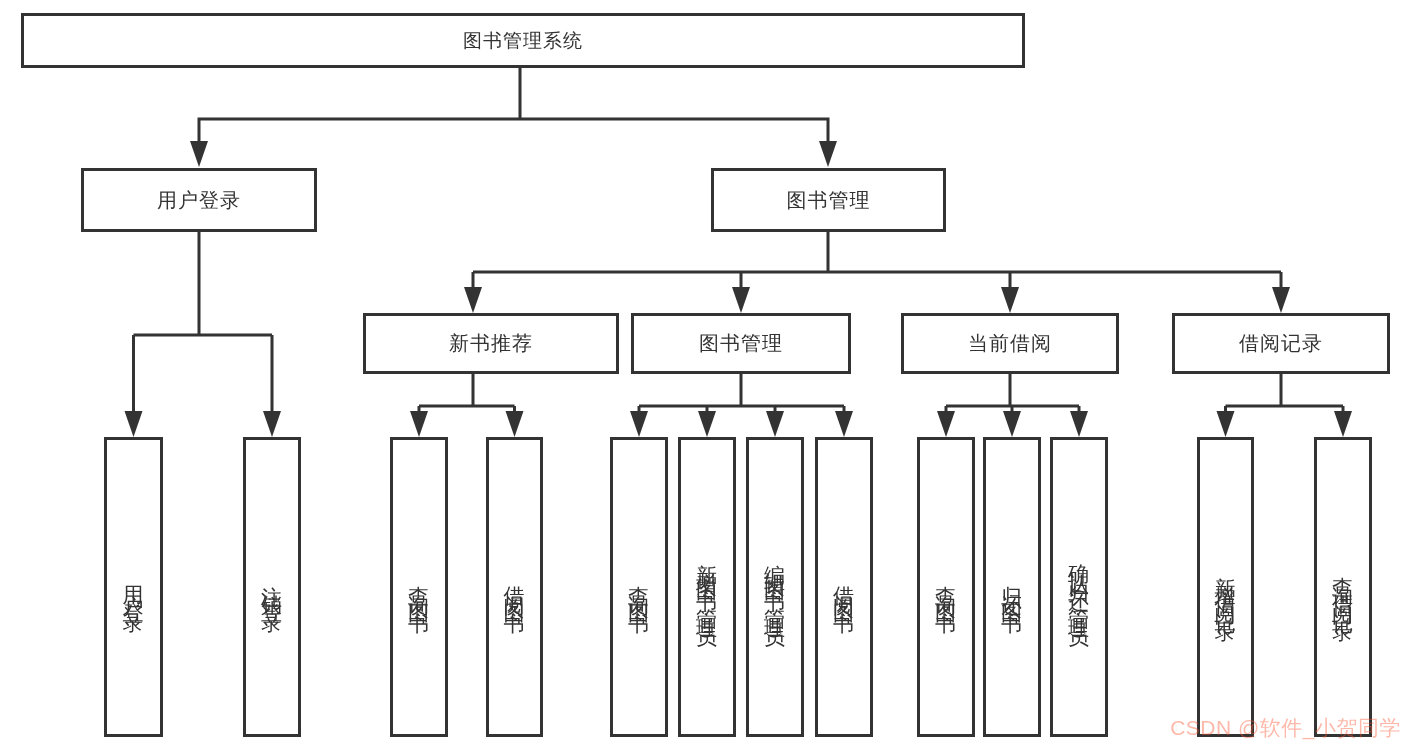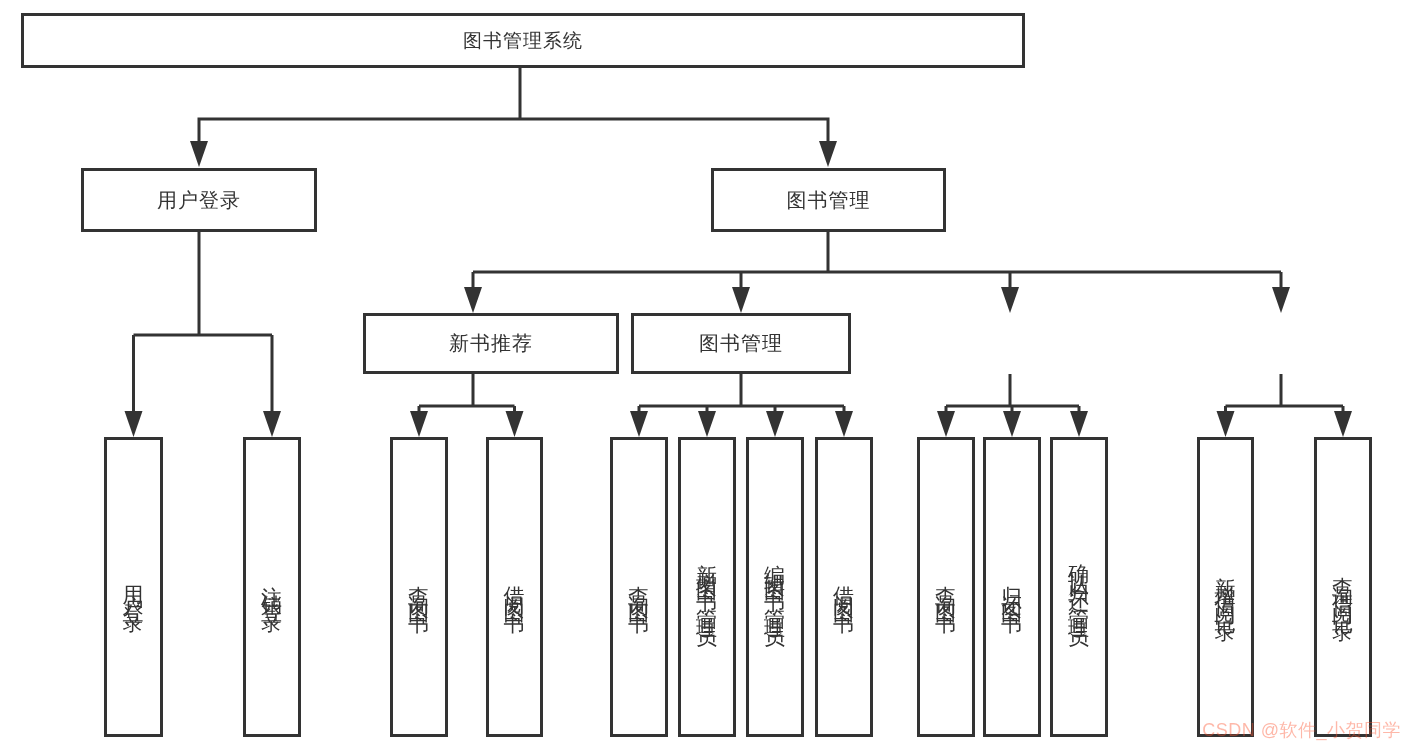--- a/index.html
+++ b/index.html
@@ -45,21 +45,21 @@
     text-orientation: mixed;
     font-size: 21px;
     letter-spacing: 9px;
     line-height: 1;
     white-space: nowrap;
   }
   .watermark {
     position: absolute;
     right: 4px;
     bottom: 5px;
-    font-size: 18px;
+    font-size: 21px;
     letter-spacing: 0.5px;
     color: rgba(252, 85, 49, 0.42);
     white-space: nowrap;
   }
 </style>
 </head>
 <body>
 
 <div class="canvas">
 
@@ -113,20 +113,26 @@
   <div class="box h" style="left:711px; top:168px; width:235px; height:64px;">
     <span>图书管理</span>
   </div>
 
   <div class="box h" style="left:363px; top:313px; width:256px; height:61px;">
     <span>新书推荐</span>
   </div>
   <div class="box h" style="left:631px; top:313px; width:220px; height:61px;">
     <span>图书管理</span>
   </div>
+  <div class="box h" style="left:901px; top:313px; width:218px; height:61px;">
+    <span>当前借阅</span>
+  </div>
+  <div class="box h" style="left:1172px; top:313px; width:218px; height:61px;">
+    <span>借阅记录</span>
+  </div>
 
   <div class="box v" style="left:104px; top:437px; width:59px; height:300px;">
     <span>用户登录</span>
   </div>
   <div class="box v" style="left:243px; top:437px; width:58px; height:300px;">
     <span>注销登录</span>
   </div>
 
   <div class="box v" style="left:390px; top:437px; width:58px; height:300px;">
     <span>查询图书</span>

